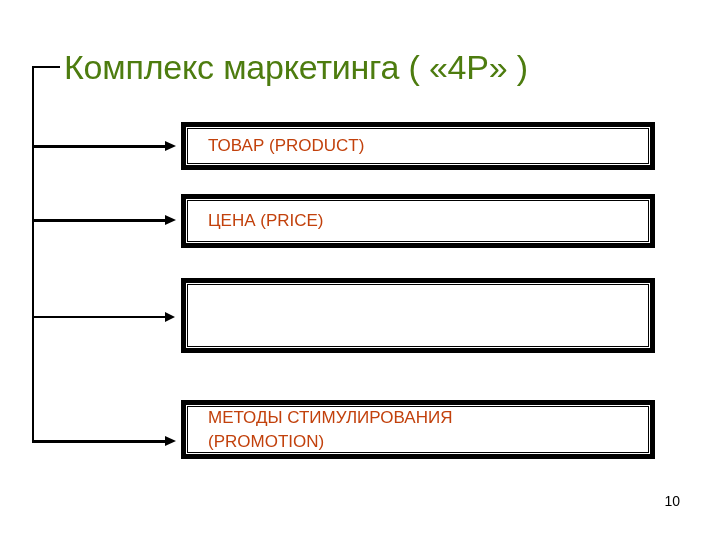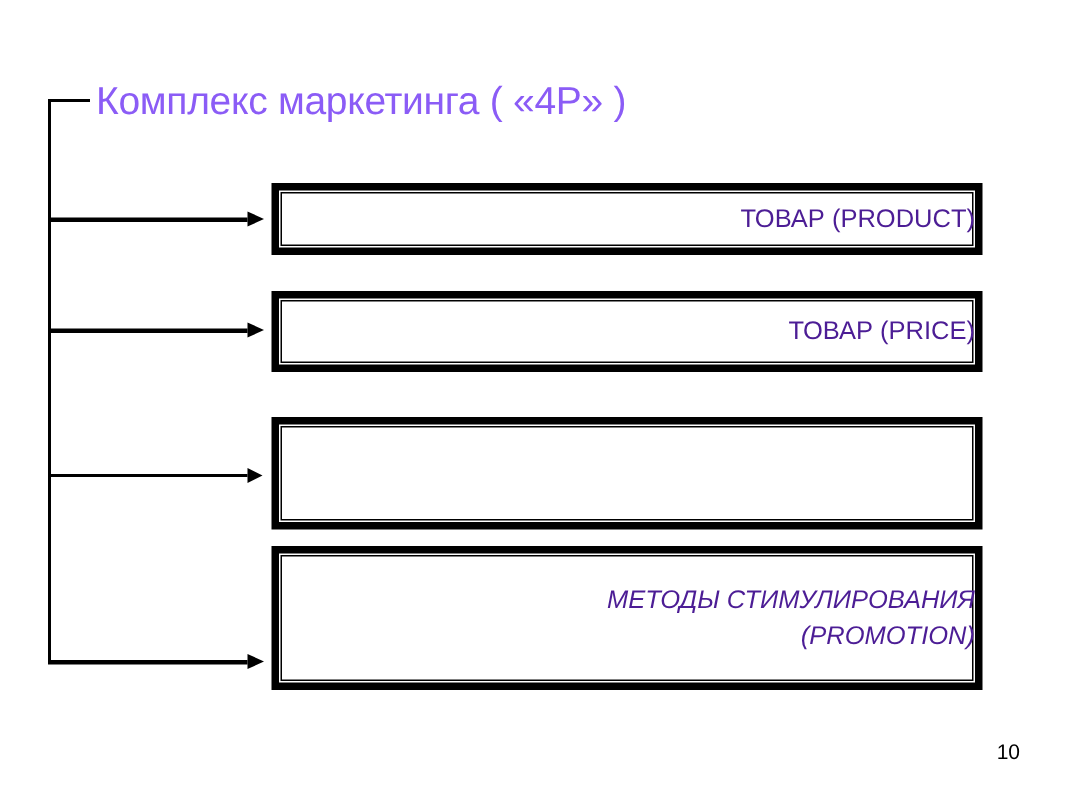--- a/index.html
+++ b/index.html
@@ -21,25 +21,25 @@
     height: 540px;
     background: #ffffff;
   }
 
   
   .slide-title {
     position: absolute;
     left: 64px;
     top: 48px;
     width: 600px;
-    font-size: 26px;
+    font-size: 34px;
     line-height: 38px;
     letter-spacing: -0.2px;
     white-space: nowrap;
-    color: #8b5cf6;
+    color: #4d7c0f;
   }
 
   
   .bracket-stem {
     position: absolute;
     left: 32px;
     top: 66px;
     width: 2px;
     height: 375px;
     background: #000000;
@@ -103,25 +103,25 @@
     right: 1px;
     top: 1px;
     bottom: 1px;
     border: 1px solid #000000;
     pointer-events: none;
   }
   .pbox .pbox-label {
     position: relative;
     z-index: 2;
     width: 100%;
-    text-align: right;
+    text-align: left;
     font-size: 17px;
     line-height: 24px;
-    color: #4c1d95;
-    padding: 0 0;
+    color: #c2410c;
+    padding: 0 22px;
     box-sizing: border-box;
     white-space: pre-line;
   }
 
   
   .page-number {
     position: absolute;
     right: 40px;
     top: 492px;
     font-size: 14px;
@@ -157,28 +157,28 @@
     <div class="head" style="left: 133px;"></div>
   </div>
 
   <div class="pbox" style="top: 122px; height: 48px;">
     <div class="inner-rule"></div>
     <div class="pbox-label">ТОВАР (PRODUCT)</div>
   </div>
 
   <div class="pbox" style="top: 194px; height: 54px;">
     <div class="inner-rule"></div>
-    <div class="pbox-label">ТОВАР (PRICE)</div>
+    <div class="pbox-label">ЦЕНА (PRICE)</div>
   </div>
 
   <div class="pbox" style="top: 278px; height: 75px;">
     <div class="inner-rule"></div>
   </div>
 
-  <div class="pbox" style="top: 364px; height: 96px; font-style: italic;">
+  <div class="pbox" style="top: 400px; height: 59px;">
     <div class="inner-rule"></div>
     <div class="pbox-label">МЕТОДЫ СТИМУЛИРОВАНИЯ
 (PROMOTION)</div>
   </div>
 
   <div class="page-number">10</div>
 
 </div>
 
 </body></html>

